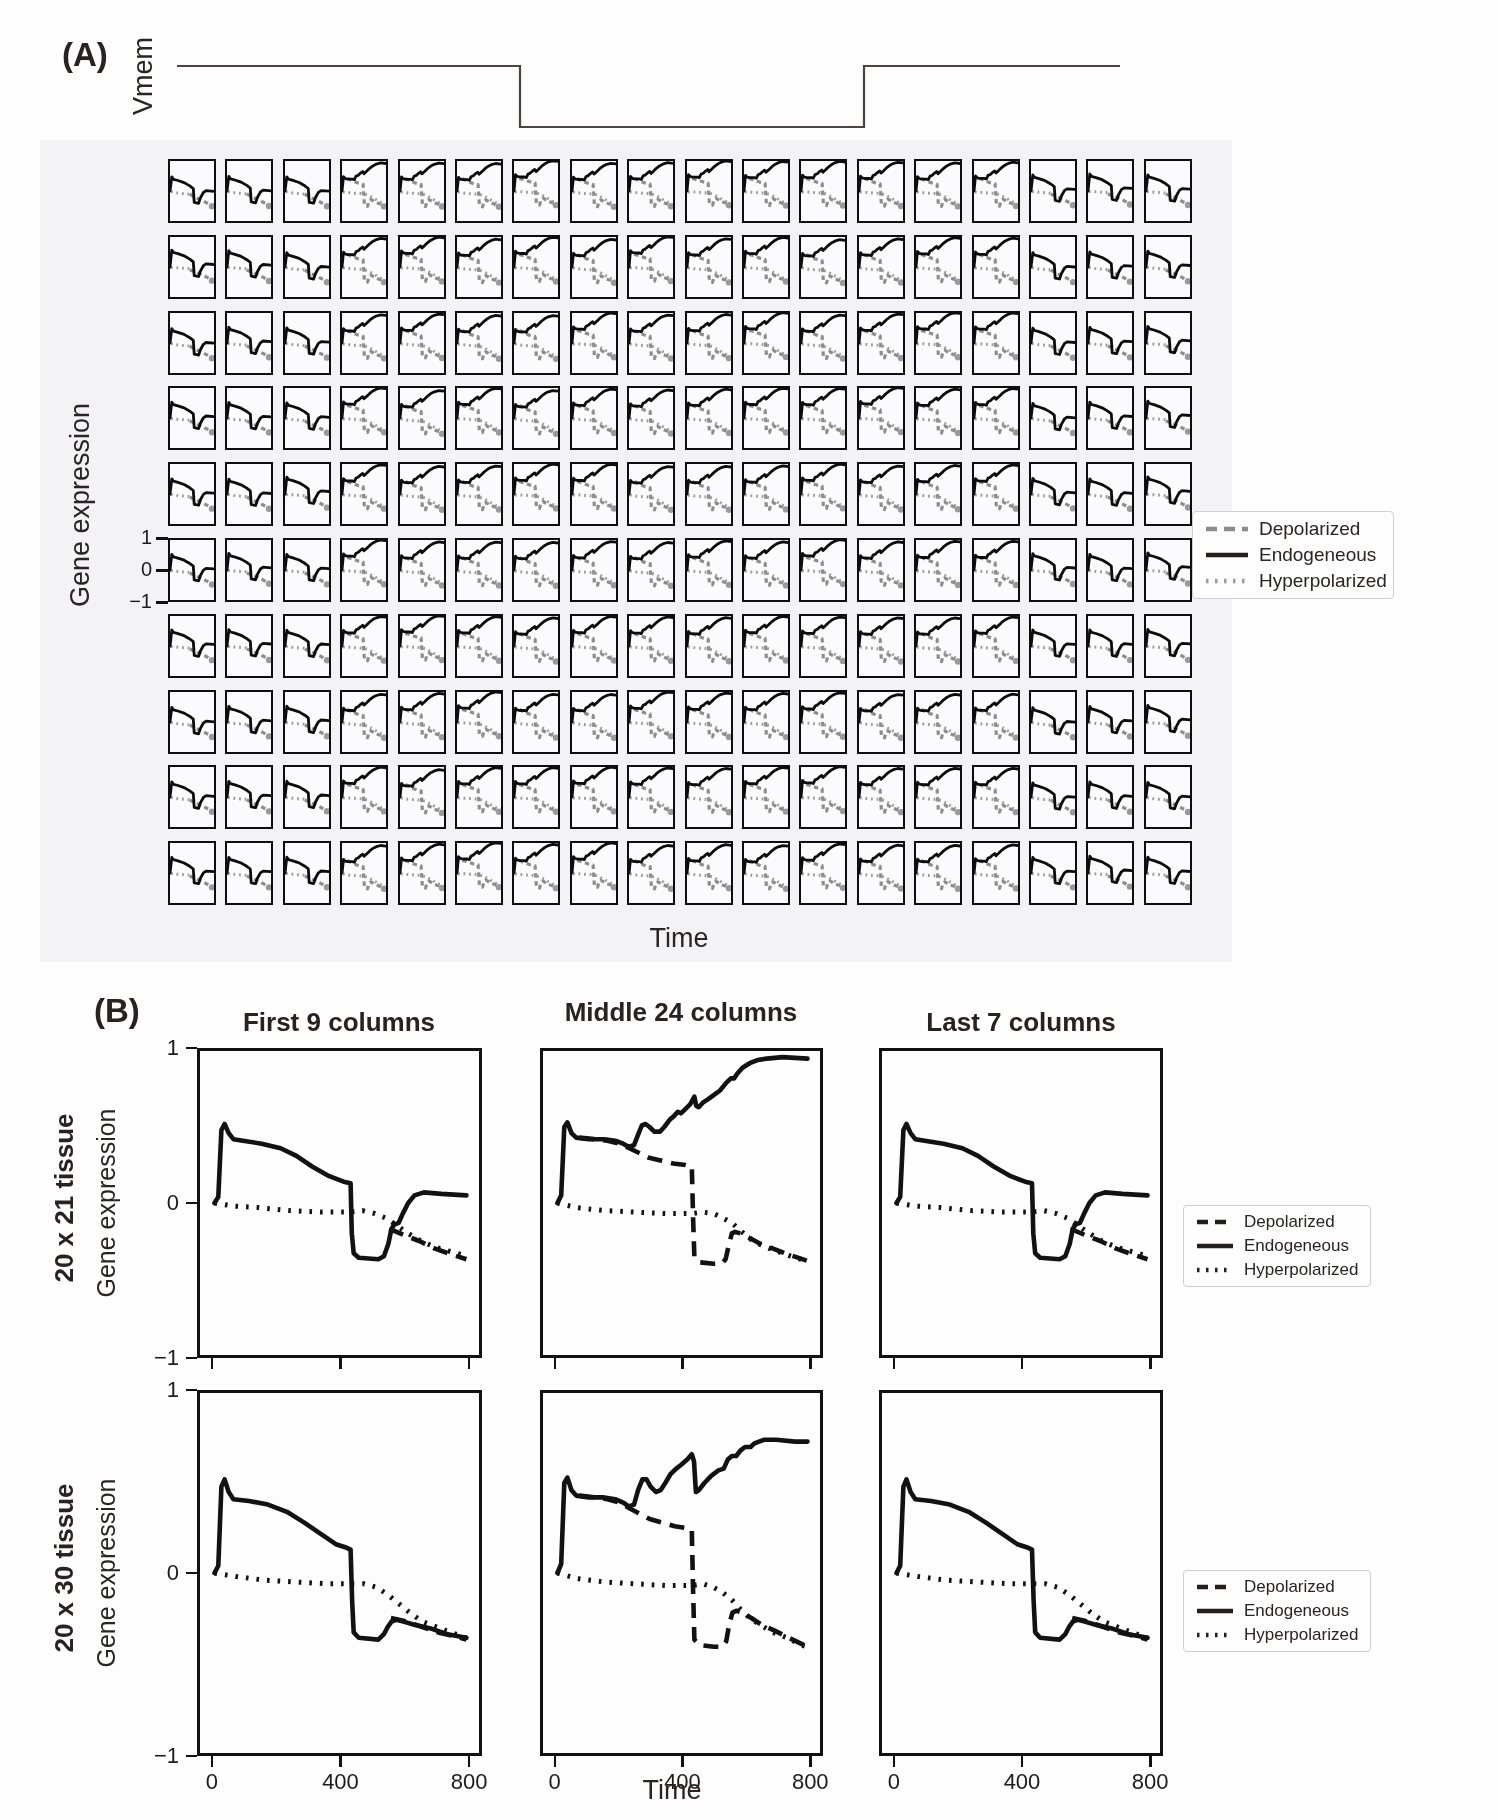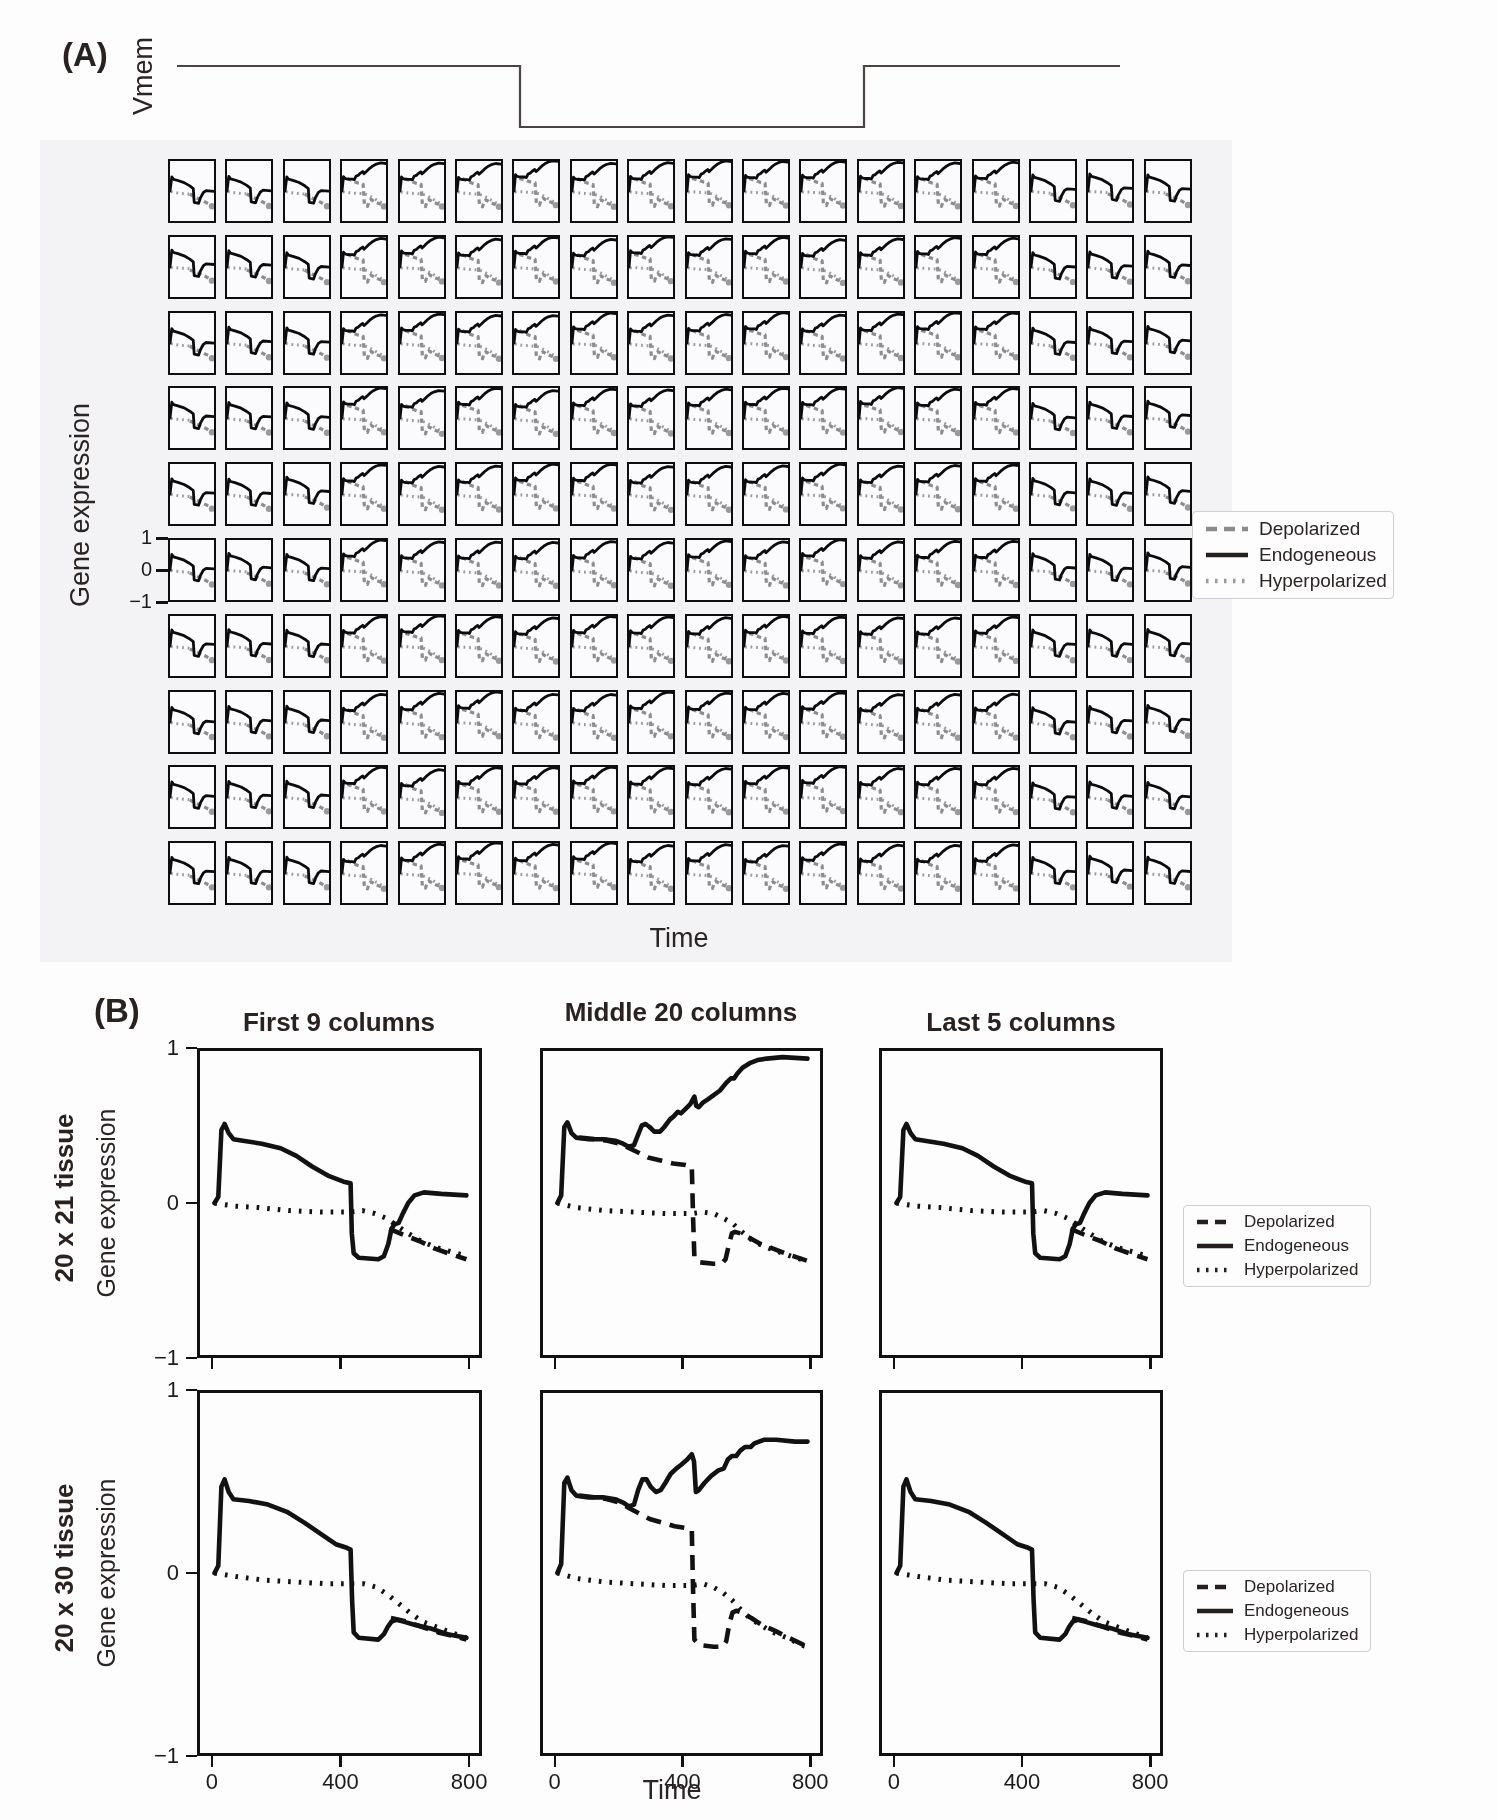--- a/index.html
+++ b/index.html
@@ -1519,22 +1519,22 @@
             <polyline points="1.0,4.0 43.0,4.0" fill="none" stroke="#9a9a9a" stroke-width="4.5" stroke-linejoin="round" stroke-linecap="butt" stroke-dasharray="2.5 6.5"></polyline>
           </svg>
         </div>
         <span class="legend-label">Hyperpolarized</span>
       </div>
     </div>
 
   <div class="abs panel-label" style="left:94px;top:992px;">(B)</div>
 
   <div class="abs col-title ctr" style="left:339px;top:1022px;">First 9 columns</div>
-  <div class="abs col-title ctr" style="left:681px;top:1012px;">Middle 20 columns</div>
-  <div class="abs col-title ctr" style="left:1021px;top:1022px;">Last 5 columns</div>
+  <div class="abs col-title ctr" style="left:681px;top:1012px;">Middle 24 columns</div>
+  <div class="abs col-title ctr" style="left:1021px;top:1022px;">Last 7 columns</div>
 
   <div class="abs row-title rotl" style="left:64px;top:1198px;">20 x 21 tissue</div>
   <div class="abs axis-label rotl" style="left:106px;top:1203px;font-size:25px;">Gene expression</div>
 
   <div class="abs row-title rotl" style="left:64px;top:1568px;">20 x 30 tissue</div>
   <div class="abs axis-label rotl" style="left:106px;top:1573px;font-size:25px;">Gene expression</div>
 
   <div id="bplots">
       <div class="bplot" style="left:197px;top:1048px;width:285px;height:310px;">
         <svg width="279" height="304" viewBox="0 0 279 304">

